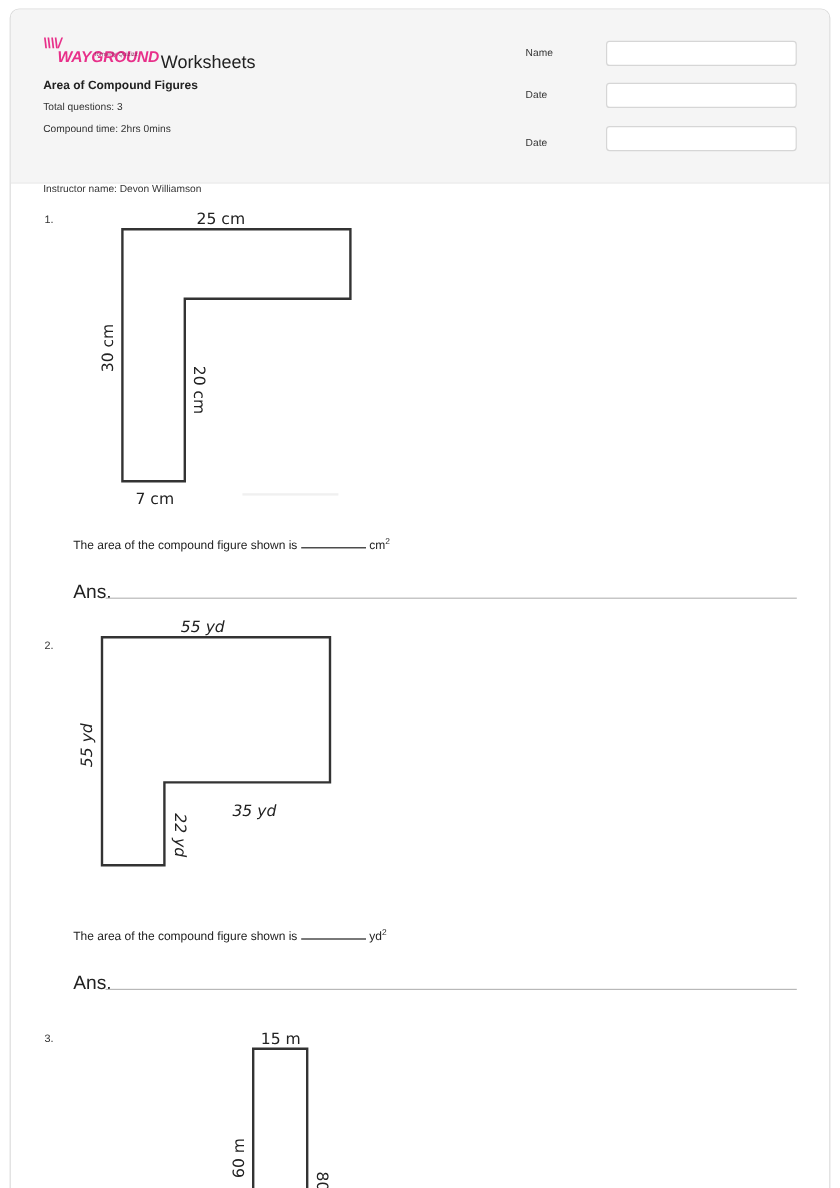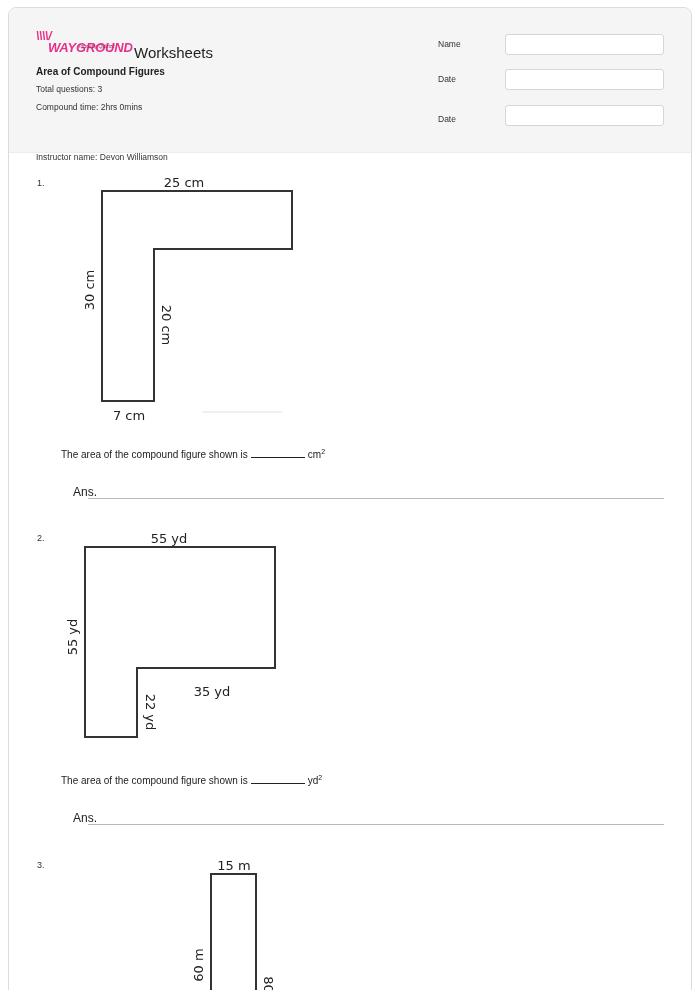--- a/index.html
+++ b/index.html
@@ -35,21 +35,21 @@
   }
 
   .q-num { position: absolute; left: 28px; font-size: 9px; color: #333; }
   .figure { position: absolute; }
   .figure svg { display: block; }
   .fig-label { font-family: "DejaVu Sans", sans-serif; font-size: 13px; fill: #222; }
 
   .q-text { position: absolute; left: 52px; font-size: 10px; color: #222; white-space: nowrap; }
   .q-text .blank { display: inline-block; width: 54px; border-bottom: 1px solid #222; height: 9px; margin: 0 3px; vertical-align: baseline; }
   .q-text sup { font-size: 7px; }
-  .ans { position: absolute; left: 64px; font-size: 12px; color: #222; }
+  .ans { position: absolute; left: 52px; font-size: 16px; color: #222; }
   .ans-line { position: absolute; left: 79px; width: 576px; border-bottom: 1px solid #b8b8b8; height: 1px; }
   .faint-line { position: absolute; background: #f0f0f0; height: 2px; }
 </style>
 </head>
 <body>
 
 <div class="card">
 
   <div class="header">
     <div class="brand">
@@ -88,21 +88,21 @@
   </div>
   <div class="faint-line" style="left:193px; top:403px; width:80px;"></div>
 
   <div class="q-text" style="top:440px;">
     <span>The area of the compound figure shown is</span><span class="blank"></span><span>cm</span><sup>2</sup>
   </div>
   <div class="ans" style="top:477px;">Ans.</div>
   <div class="ans-line" style="top:490px;"></div>
 
   <div class="q-num" style="top:525px;">2.</div>
-  <div class="figure" style="left:0; top:508px;">
+  <div class="figure" style="left:0; top:492px;font-style:italic;">
     <svg width="300" height="240" viewBox="0 0 300 240">
       <path d="M76 31 H266 V152 H128 V221 H76 Z" fill="none" stroke="#333" stroke-width="2"></path>
       <text class="fig-label" x="160" y="27" text-anchor="middle">55 yd</text>
       <text class="fig-label" x="0" y="0" text-anchor="middle" transform="translate(68,121) rotate(-90)">55 yd</text>
       <text class="fig-label" x="203" y="180" text-anchor="middle">35 yd</text>
       <text class="fig-label" x="0" y="0" text-anchor="middle" transform="translate(137,196) rotate(90)">22 yd</text>
     </svg>
   </div>
 
   <div class="q-text" style="top:766px;">

